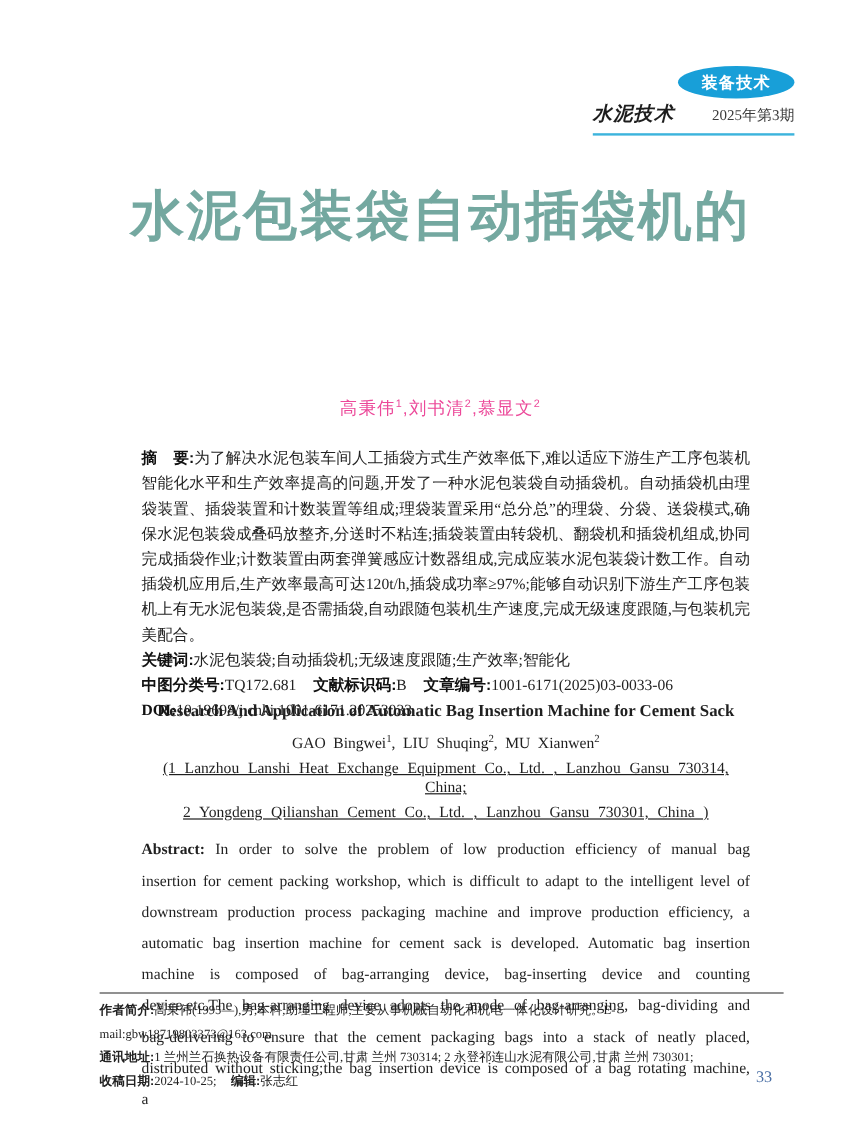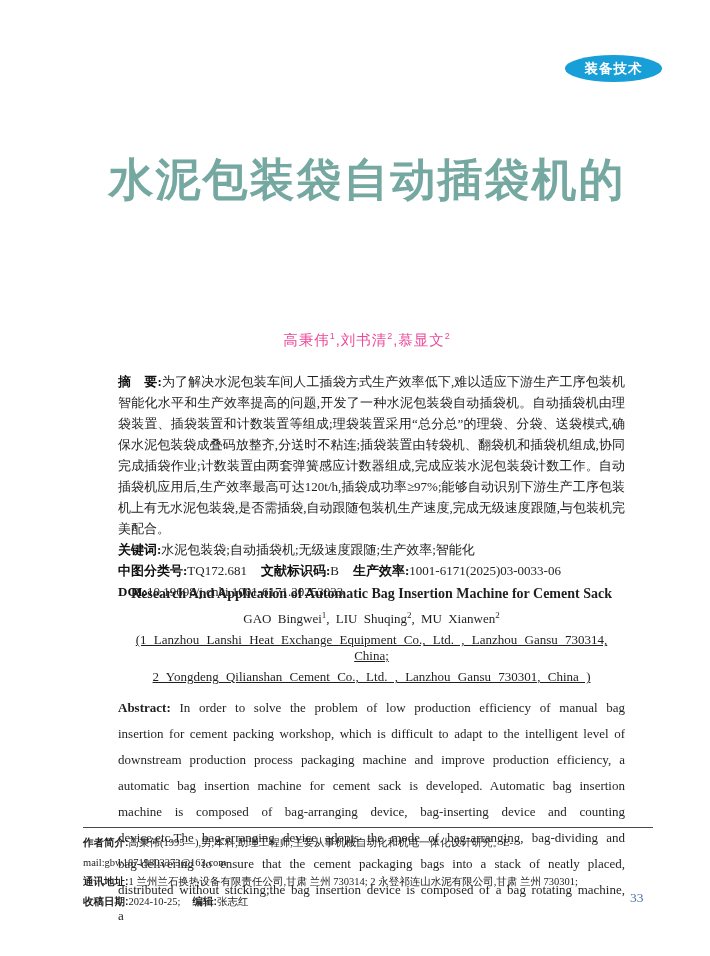--- a/index.html
+++ b/index.html
@@ -68,21 +68,21 @@
 
   
   .cn-block {
     position: absolute; left: 106px; top: 371px; width: 507px;
     font-size: 13px; line-height: 21px;
     text-align: justify;
     color: #222222;
     font-family: "Liberation Serif", serif;
   }
   .cn-block .lbl {
-    font-family: Liberation Serif, serif;
+    font-family: Liberation Sans, sans-serif;
     font-weight: bold; color: #111111;
   }
 
   
   .meta-line { margin-top: 0; }
   .meta-gap { display: inline-block; width: 14px; }
   .doi-line .lbl { font-family: "Liberation Serif", serif; font-weight: bold; }
 
   
   .en-block {
@@ -130,34 +130,38 @@
     font-family: "Liberation Serif", serif;
   }
 </style>
 </head>
 <body>
 
 <div class="page">
 
   <div class="header-block">
     <span class="badge">装备技术</span>
+    <div class="journal-row">
+      <span class="journal-name">水泥技术</span>
+      <span class="journal-issue">2025年第3期</span>
+    </div>
   </div>
 
   <div class="title-cn">
     <div>水泥包装袋自动插袋机的</div>
   </div>
 
   <div class="authors-cn">
     <span>高秉伟</span><sup>1</sup><span>,刘书清</span><sup>2</sup><span>,慕显文</span><sup>2</sup>
   </div>
 
   <div class="cn-block">
     <p><span class="lbl">摘　要:</span><span>为了解决水泥包装车间人工插袋方式生产效率低下,难以适应下游生产工序包装机智能化水平和生产效率提高的问题,开发了一种水泥包装袋自动插袋机。自动插袋机由理袋装置、插袋装置和计数装置等组成;理袋装置采用“总分总”的理袋、分袋、送袋模式,确保水泥包装袋成叠码放整齐,分送时不粘连;插袋装置由转袋机、翻袋机和插袋机组成,协同完成插袋作业;计数装置由两套弹簧感应计数器组成,完成应装水泥包装袋计数工作。自动插袋机应用后,生产效率最高可达120t/h,插袋成功率≥97%;能够自动识别下游生产工序包装机上有无水泥包装袋,是否需插袋,自动跟随包装机生产速度,完成无级速度跟随,与包装机完美配合。</span></p>
     <p class="meta-line"><span class="lbl">关键词:</span><span>水泥包装袋;自动插袋机;无级速度跟随;生产效率;智能化</span></p>
-    <p class="meta-line"><span class="lbl">中图分类号:</span><span>TQ172.681</span><span class="meta-gap"></span><span class="lbl">文献标识码:</span><span>B</span><span class="meta-gap"></span><span class="lbl">生产效率:</span><span>1001-6171(2025)03-0033-06</span></p>
+    <p class="meta-line"><span class="lbl">中图分类号:</span><span>TQ172.681</span><span class="meta-gap"></span><span class="lbl">文献标识码:</span><span>B</span><span class="meta-gap"></span><span class="lbl">文章编号:</span><span>1001-6171(2025)03-0033-06</span></p>
     <p class="meta-line doi-line"><span class="lbl">DOI:</span><span>10.19698/j.cnki.1001-6171.20253033</span></p>
   </div>
 
   <div class="en-block">
     <div class="en-title">Research And Application of Automatic Bag Insertion Machine for Cement Sack</div>
     <div class="en-authors">
       <span>GAO Bingwei</span><sup>1</sup><span>, LIU Shuqing</span><sup>2</sup><span>, MU Xianwen</span><sup>2</sup>
     </div>
     <div class="en-affil">(1 Lanzhou Lanshi Heat Exchange Equipment Co., Ltd. , Lanzhou Gansu 730314, China;</div>
     <div class="en-affil">2 Yongdeng Qilianshan Cement Co., Ltd. , Lanzhou Gansu 730301, China )</div>

